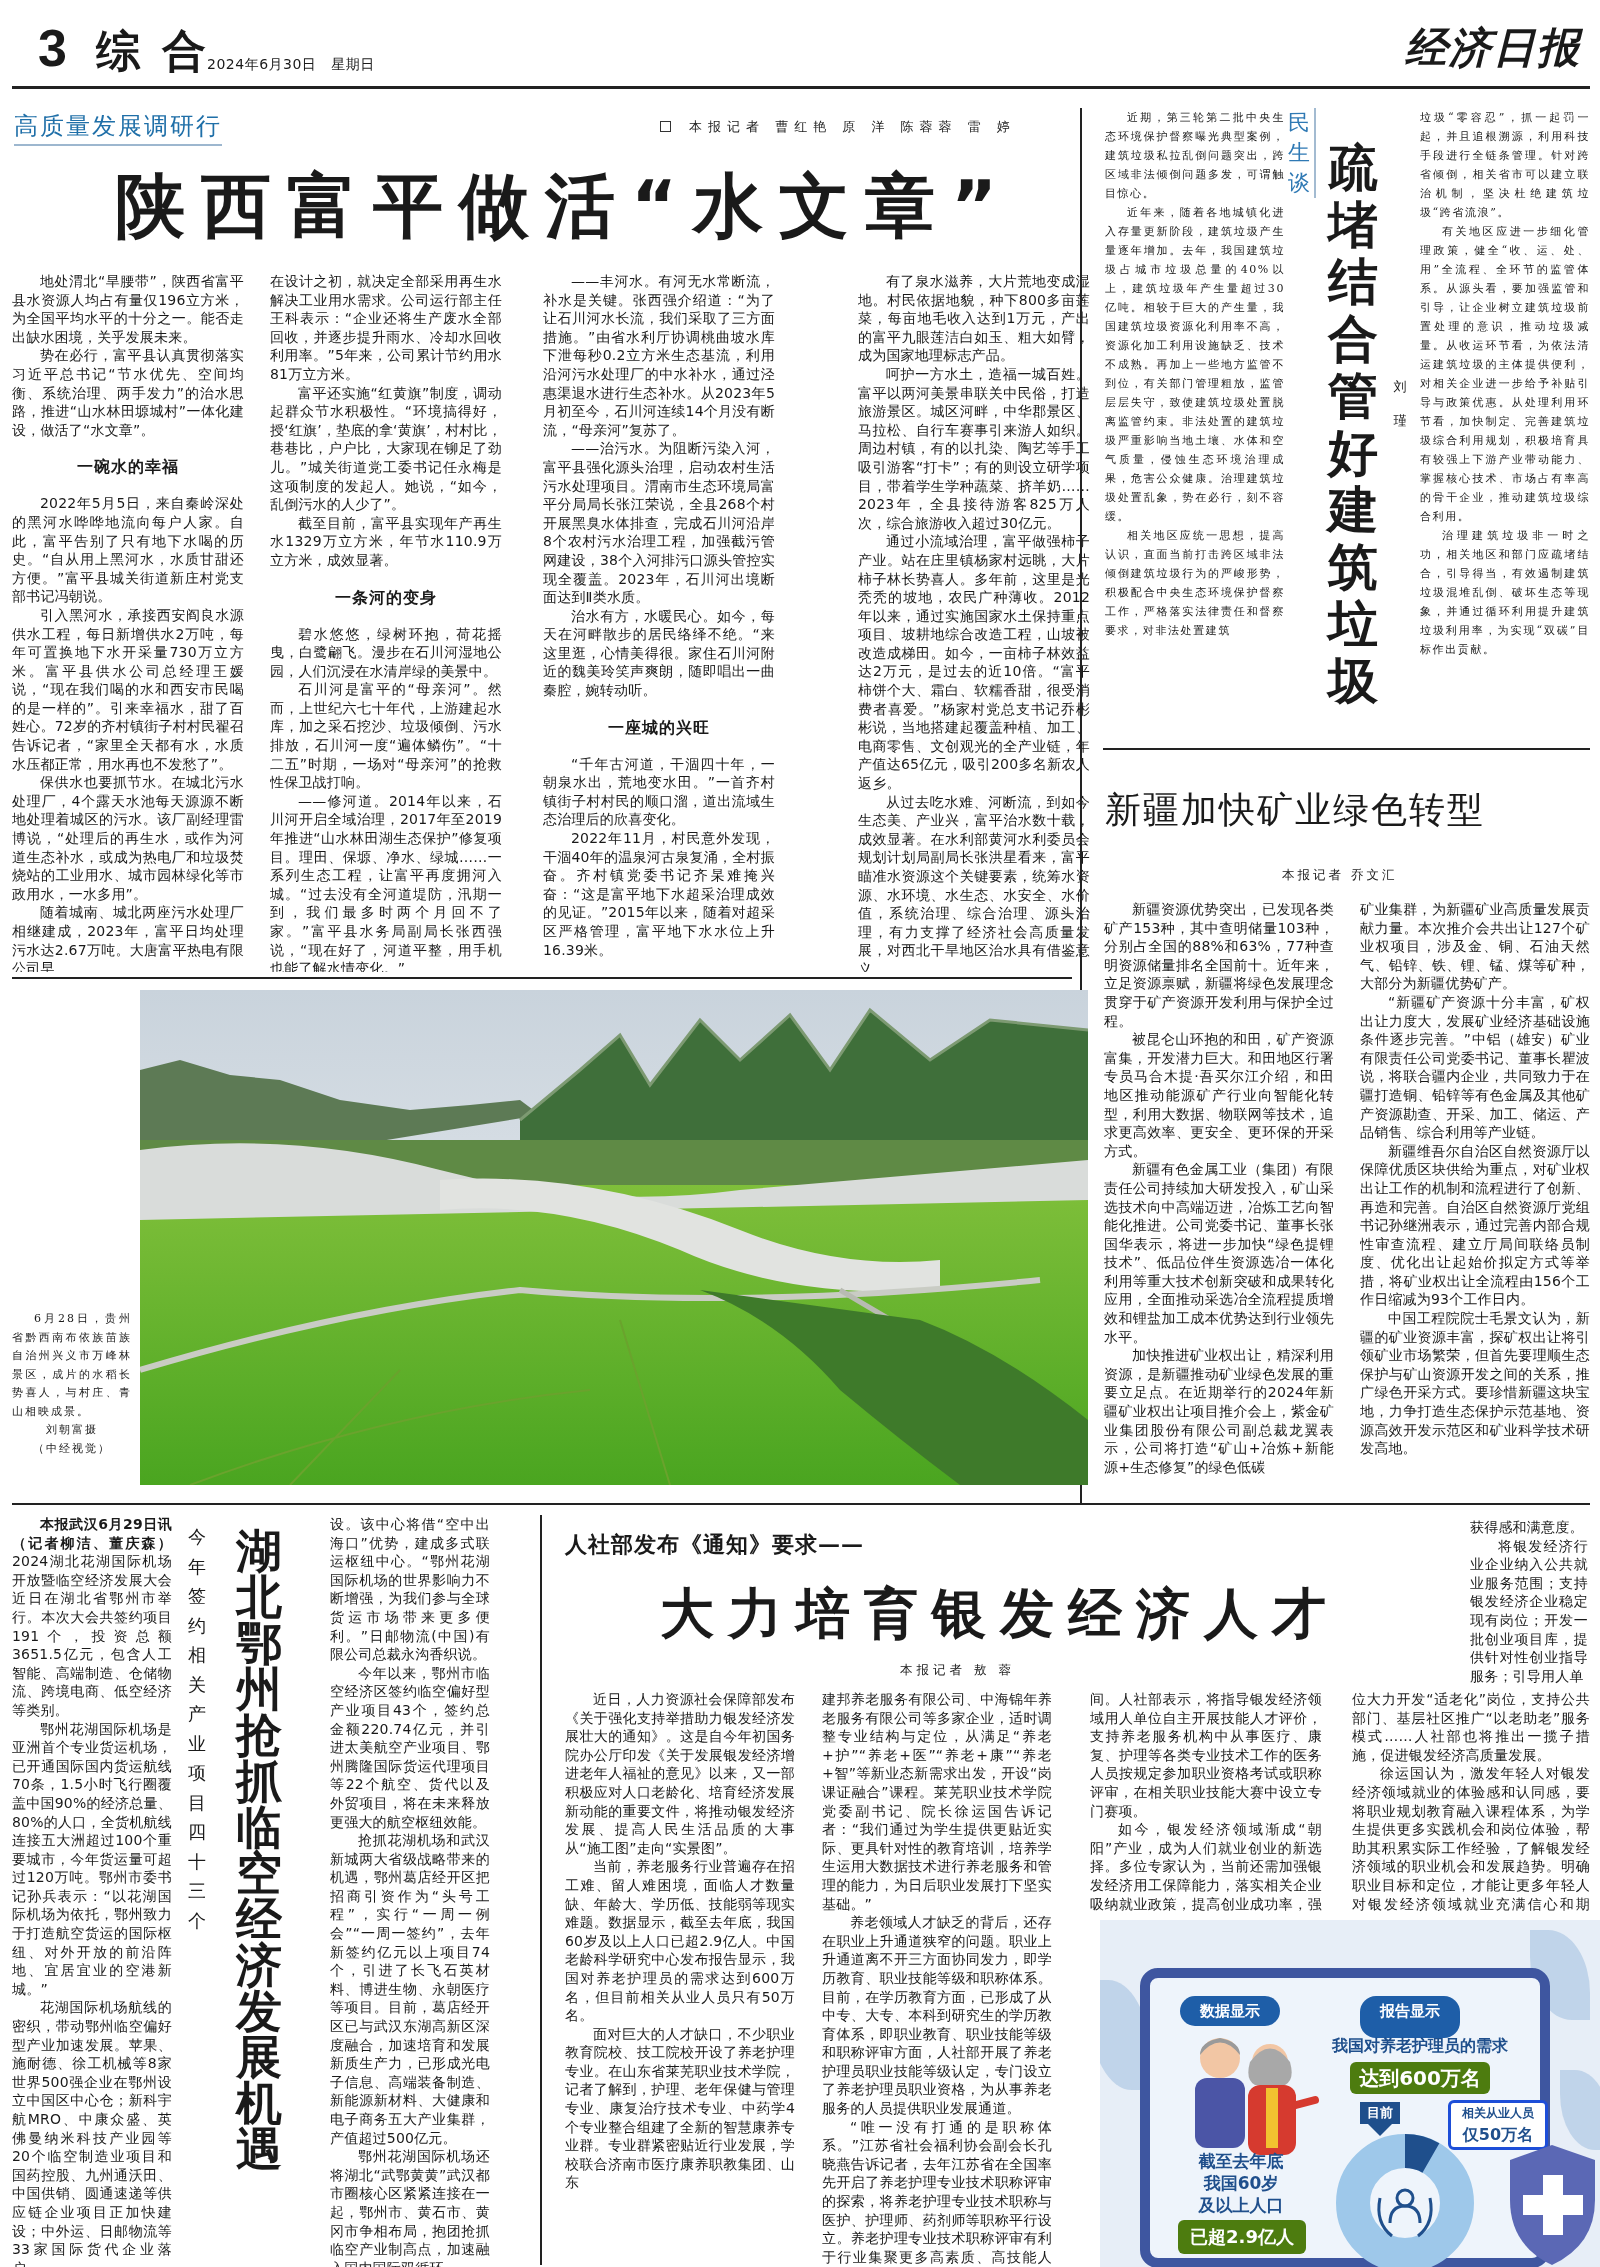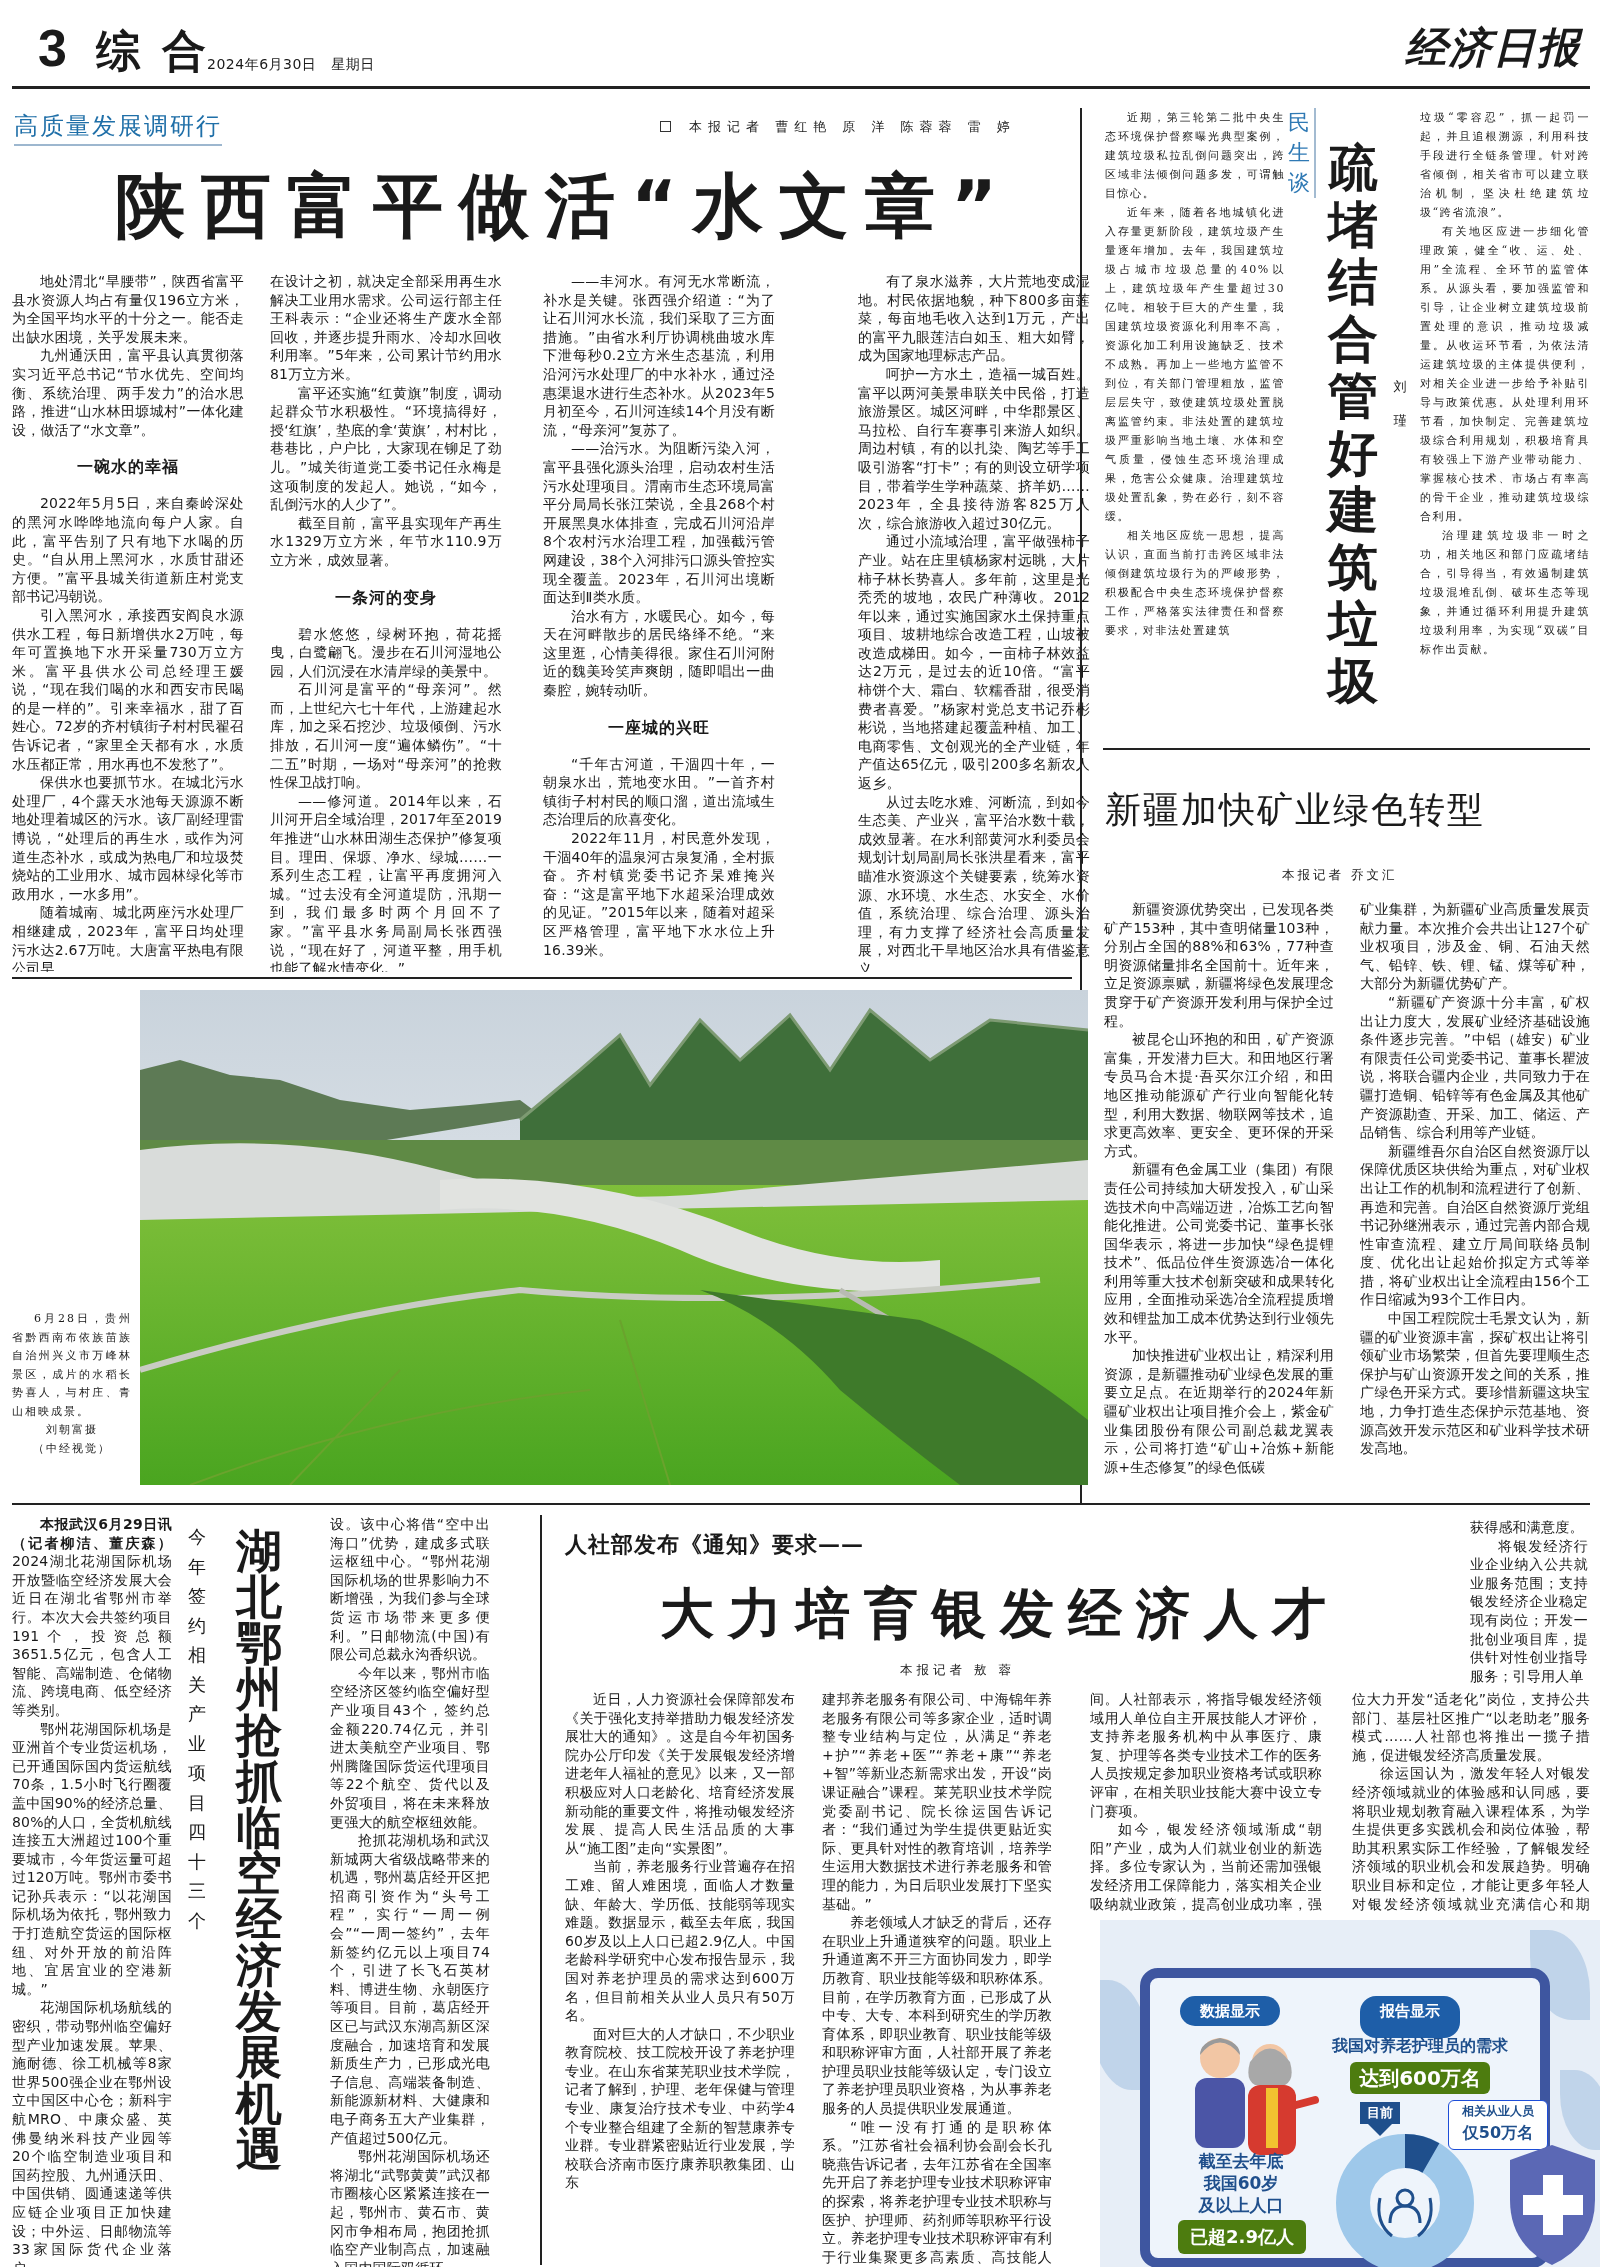--- a/index.html
+++ b/index.html
@@ -63,21 +63,21 @@
 </div>
 <div class="abs logo">经济日报</div>
 <div class="hr" style="left:12px;top:86px;width:1578px;height:3px;"></div>
 
 <div class="abs kicker">高质量发展调研行</div>
 <div class="abs byline1"><span class="box"></span><span>本报记者  曹红艳  原  洋  陈蓉蓉  雷  婷</span></div>
 <div class="abs title1">陕西富平做活“水文章”</div>
 
 <div class="col" style="left:12px;top:272px;width:232px;height:700px;">
   <p class="body">地处渭北“旱腰带”，陕西省富平县水资源人均占有量仅196立方米，为全国平均水平的十分之一。能否走出缺水困境，关乎发展未来。</p>
-  <p class="body">九州通沃田，富平县认真贯彻落实习近平总书记“节水优先、空间均衡、系统治理、两手发力”的治水思路，推进“山水林田塬城村”一体化建设，做活了“水文章”。</p>
+  <p class="body">势在必行，富平县认真贯彻落实习近平总书记“节水优先、空间均衡、系统治理、两手发力”的治水思路，推进“山水林田塬城村”一体化建设，做活了“水文章”。</p>
   <div class="subhead">一碗水的幸福</div>
   <p class="body">2022年5月5日，来自秦岭深处的黑河水哗哗地流向每户人家。自此，富平告别了只有地下水喝的历史。“自从用上黑河水，水质甘甜还方便。”富平县城关街道新庄村党支部书记冯朝说。</p>
   <p class="body">引入黑河水，承接西安阎良水源供水工程，每日新增供水2万吨，每年可置换地下水开采量730万立方米。富平县供水公司总经理王媛说，“现在我们喝的水和西安市民喝的是一样的”。引来幸福水，甜了百姓心。72岁的齐村镇街子村村民翟召告诉记者，“家里全天都有水，水质水压都正常，用水再也不发愁了”。</p>
   <p class="body">保供水也要抓节水。在城北污水处理厂，4个露天水池每天源源不断地处理着城区的污水。该厂副经理雷博说，“处理后的再生水，或作为河道生态补水，或成为热电厂和垃圾焚烧站的工业用水、城市园林绿化等市政用水，一水多用”。</p>
   <p class="body">随着城南、城北两座污水处理厂相继建成，2023年，富平日均处理污水达2.67万吨。大唐富平热电有限公司早</p>
 </div>
 <div class="col" style="left:270px;top:272px;width:232px;height:700px;">
   <p class="body" style="text-indent:0">在设计之初，就决定全部采用再生水解决工业用水需求。公司运行部主任王科表示：“企业还将生产废水全部回收，并逐步提升雨水、冷却水回收利用率。”5年来，公司累计节约用水81万立方米。</p>
   <p class="body">富平还实施“红黄旗”制度，调动起群众节水积极性。“环境搞得好，授‘红旗’，垫底的拿‘黄旗’，村村比，巷巷比，户户比，大家现在铆足了劲儿。”城关街道党工委书记任永梅是这项制度的发起人。她说，“如今，乱倒污水的人少了”。</p>
   <p class="body">截至目前，富平县实现年产再生水1329万立方米，年节水110.9万立方米，成效显著。</p>
@@ -245,21 +245,21 @@
 
     <svg class="abs" style="left:180px;top:150px;" width="150" height="140" viewBox="0 0 150 140">
       <circle cx="75" cy="75" r="52" fill="none" stroke="#9ec8ea" stroke-width="34"></circle>
       <path id="donut-slice" fill="none" stroke="#1f4f8c" stroke-width="34" d="M75,23 A52,52 0 0 1 100.90562547765353,29.91232353944652"></path>
       <g fill="none" stroke="#1f4f8c" stroke-width="3">
         <circle cx="75" cy="70" r="8"></circle>
         <path d="M60,95 Q60,78 75,78 Q90,78 90,95"></path>
         <path d="M50,70 Q45,95 62,108 M100,70 Q105,95 88,108"></path>
       </g>
     </svg>
-    <div class="abs" style="left:298px;top:122px;width:100px;height:50px;border:1px solid #1d4ed8;border-radius:6px;background:#fff;text-align:center;font-weight:700;color:#1f4f8c;">
+    <div class="abs" style="left:298px;top:122px;width:100px;height:50px;border:3px solid #1d4ed8;border-radius:6px;background:#fff;text-align:center;font-weight:700;color:#1f4f8c;">
       <div style="font-size:12px;line-height:20px;">相关从业人员</div>
       <div style="font-size:16px;line-height:24px;">仅50万名</div>
     </div>
   </div>
   <svg class="abs" style="left:405px;top:220px;" width="95" height="127" viewBox="0 0 95 127">
     <path d="M47,5 L90,20 L90,60 Q90,105 47,125 Q5,105 5,60 L5,20Z" fill="#5b68b5"></path>
     <rect x="38" y="35" width="20" height="60" fill="#fff"></rect>
     <rect x="18" y="55" width="60" height="20" fill="#fff"></rect>
   </svg>
 </div>

